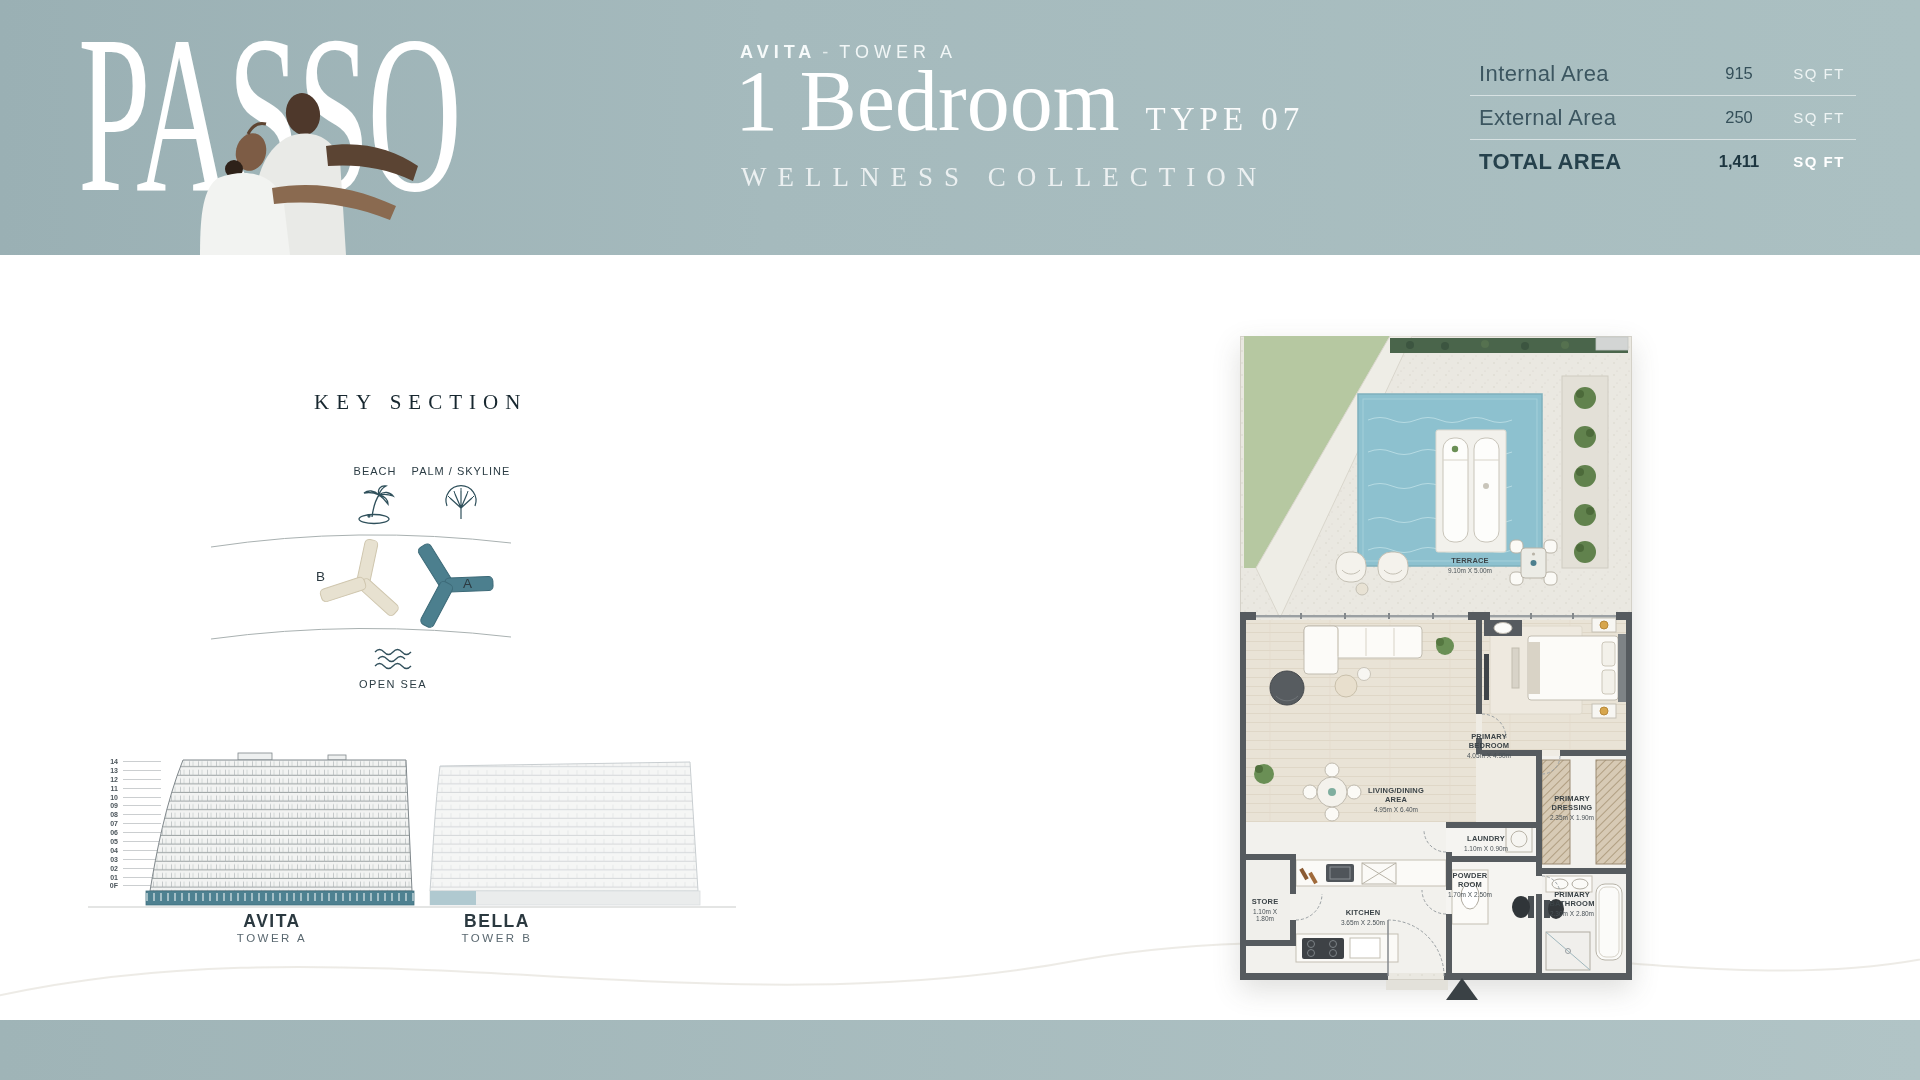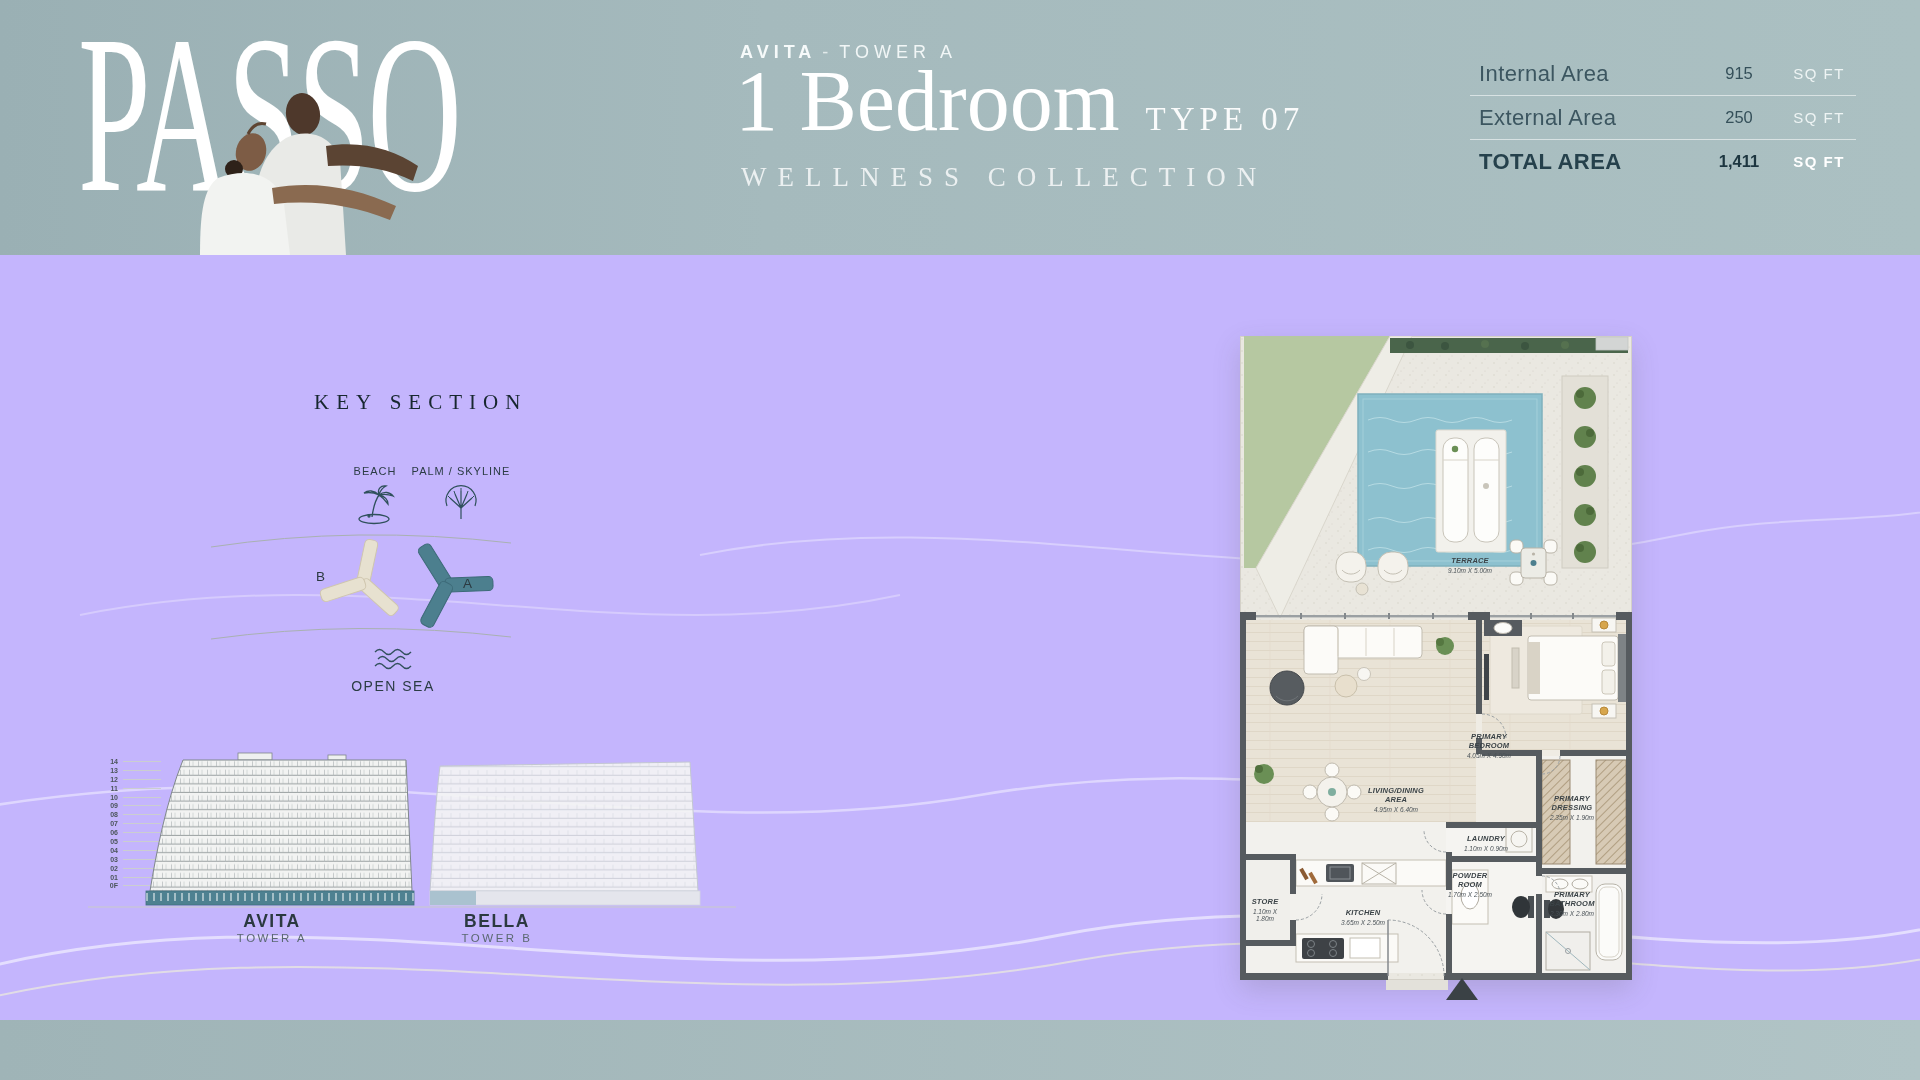--- a/index.html
+++ b/index.html
@@ -1,16 +1,16 @@
 <!DOCTYPE html>
 <html><head>
 <meta charset="utf-8">
 <style>
   html,body{margin:0;padding:0;background:#e8e8e6;}
-  .page{position:relative;width:1920px;height:1080px;overflow:hidden;background:#c4b5fd;
+  .page{position:relative;width:1920px;height:1080px;overflow:hidden;background:#ffffff;
         font-family:"Liberation Sans",sans-serif;}
   
   .band-top{position:absolute;left:0;top:0;width:1920px;height:255px;overflow:hidden;
             background:linear-gradient(90deg,#9ab0b4 0%,#a5babd 40%,#abc0c2 100%);}
   .band-bottom{position:absolute;left:0;bottom:0;width:1920px;height:60px;
             background:linear-gradient(90deg,#9fb4b7 0%,#b1c4c6 100%);}
   
   .wordmark{position:absolute;left:78px;top:2px;font-family:"Liberation Serif",serif;
             font-size:225px;line-height:1;color:#ffffff;letter-spacing:-0.02em;
             transform:scaleX(.58);transform-origin:left top;font-weight:400;}
@@ -38,34 +38,34 @@
   .area-row.total .a-unit{font-weight:700;color:#ffffff;}
   
   .waves-bg{position:absolute;left:0;top:255px;}
   
   .ks-title{position:absolute;left:314px;top:390px;font-family:"Liberation Serif",serif;
             font-size:21px;letter-spacing:7px;color:#17272f;white-space:nowrap;}
   .lm-label{position:absolute;transform:translateX(-50%);font-size:11px;color:#2b3c44;
             letter-spacing:1px;white-space:nowrap;}
   .ks-icon{position:absolute;transform:translate(-50%,-50%);}
   .tower-label{position:absolute;font-size:13.5px;color:#2c3a41;letter-spacing:.5px;}
-  .sea-label{position:absolute;transform:translateX(-50%);font-size:14px;letter-spacing:1.5px;color:#2b3c44;}
+  .sea-label{position:absolute;transform:translateX(-50%);font-size:11px;letter-spacing:1.5px;color:#2b3c44;}
   
   .floors{position:absolute;left:96px;top:757px;}
   .floor-row{display:flex;align-items:center;height:8.9px;}
   .floor-num{width:22px;text-align:right;font-size:7px;font-weight:700;color:#4b555b;line-height:1;}
   .floor-tick{width:38px;height:1px;background:#cbced0;margin-left:5px;}
   .bldg-name{position:absolute;transform:translateX(-50%);font-size:17.5px;font-weight:600;
              letter-spacing:1.5px;color:#2b3940;}
   .bldg-tower{position:absolute;transform:translateX(-50%);font-size:11.5px;letter-spacing:2.5px;color:#5a6870;}
   
   .plan-shadow{position:absolute;left:1240px;top:336px;width:392px;height:644px;
                box-shadow:0 10px 26px rgba(80,80,65,.18);}
   .plan{position:absolute;left:1240px;top:336px;}
-  .room-label{position:absolute;transform:translate(-50%,-50%);text-align:center;color:#3b4347;font-style:italic;}
+  .room-label{position:absolute;transform:translate(-50%,-50%);text-align:center;color:#3b4347;}
   .room-label .rn{display:block;font-size:7.5px;font-weight:700;line-height:1.18;letter-spacing:.2px;}
   .room-label .rd{display:block;font-size:6.5px;margin-top:1px;color:#4a5257;}
 </style>
 </head>
 <body>
 
 <div class="page">
 
   <svg class="waves-bg" width="1920" height="765" viewBox="0 0 1920 765" fill="none">
     <path d="M-60,725 C300,615 660,760 1060,680 C1400,615 1720,740 1980,660" stroke="#ffffff" stroke-width="3" opacity="0.55"></path>

